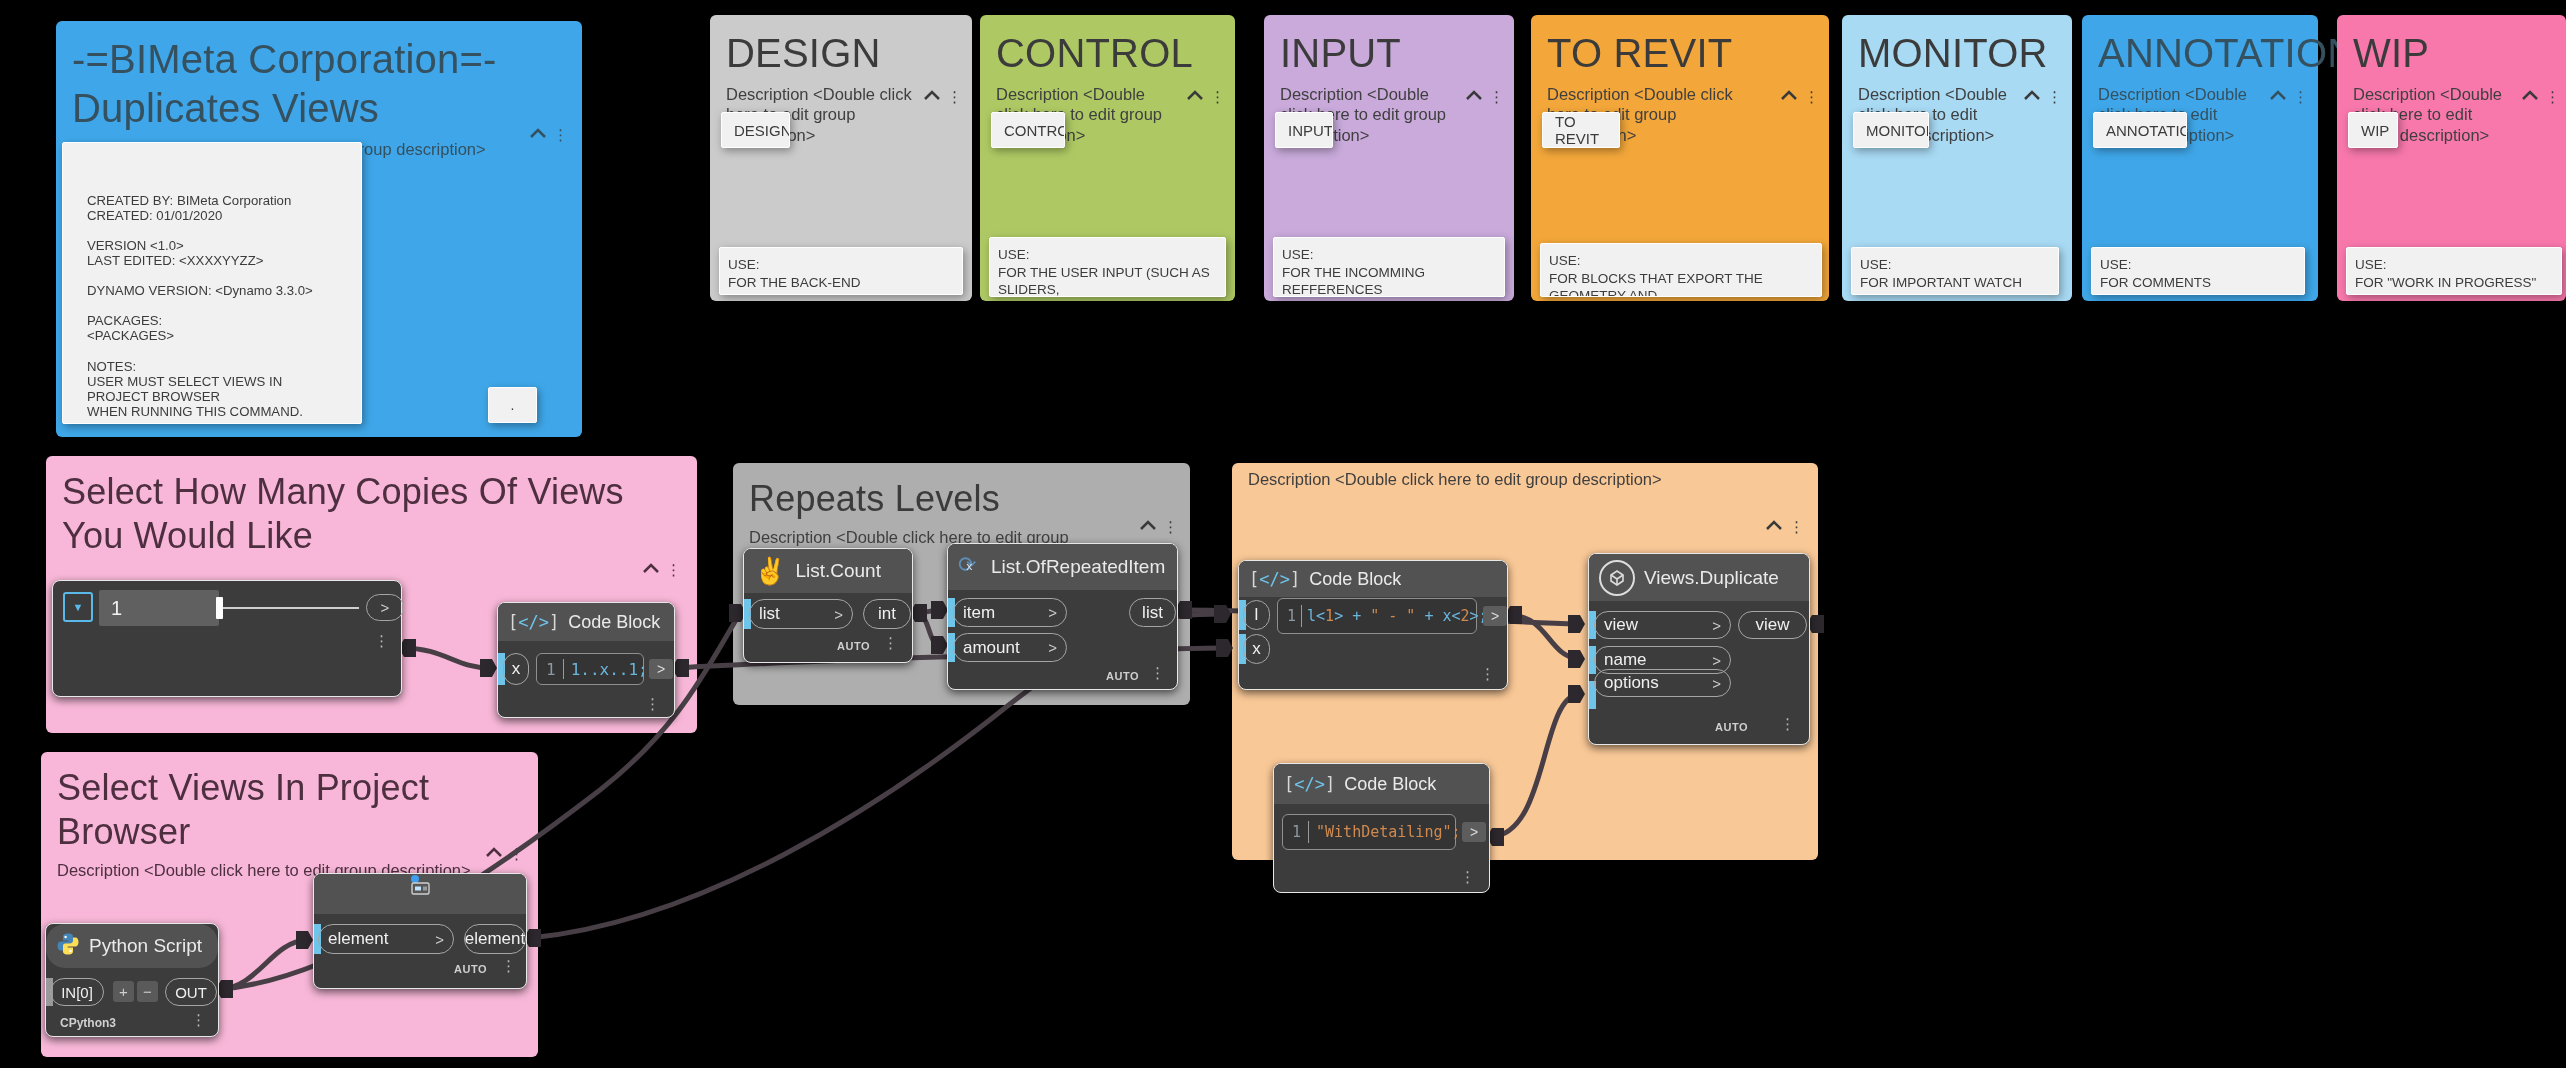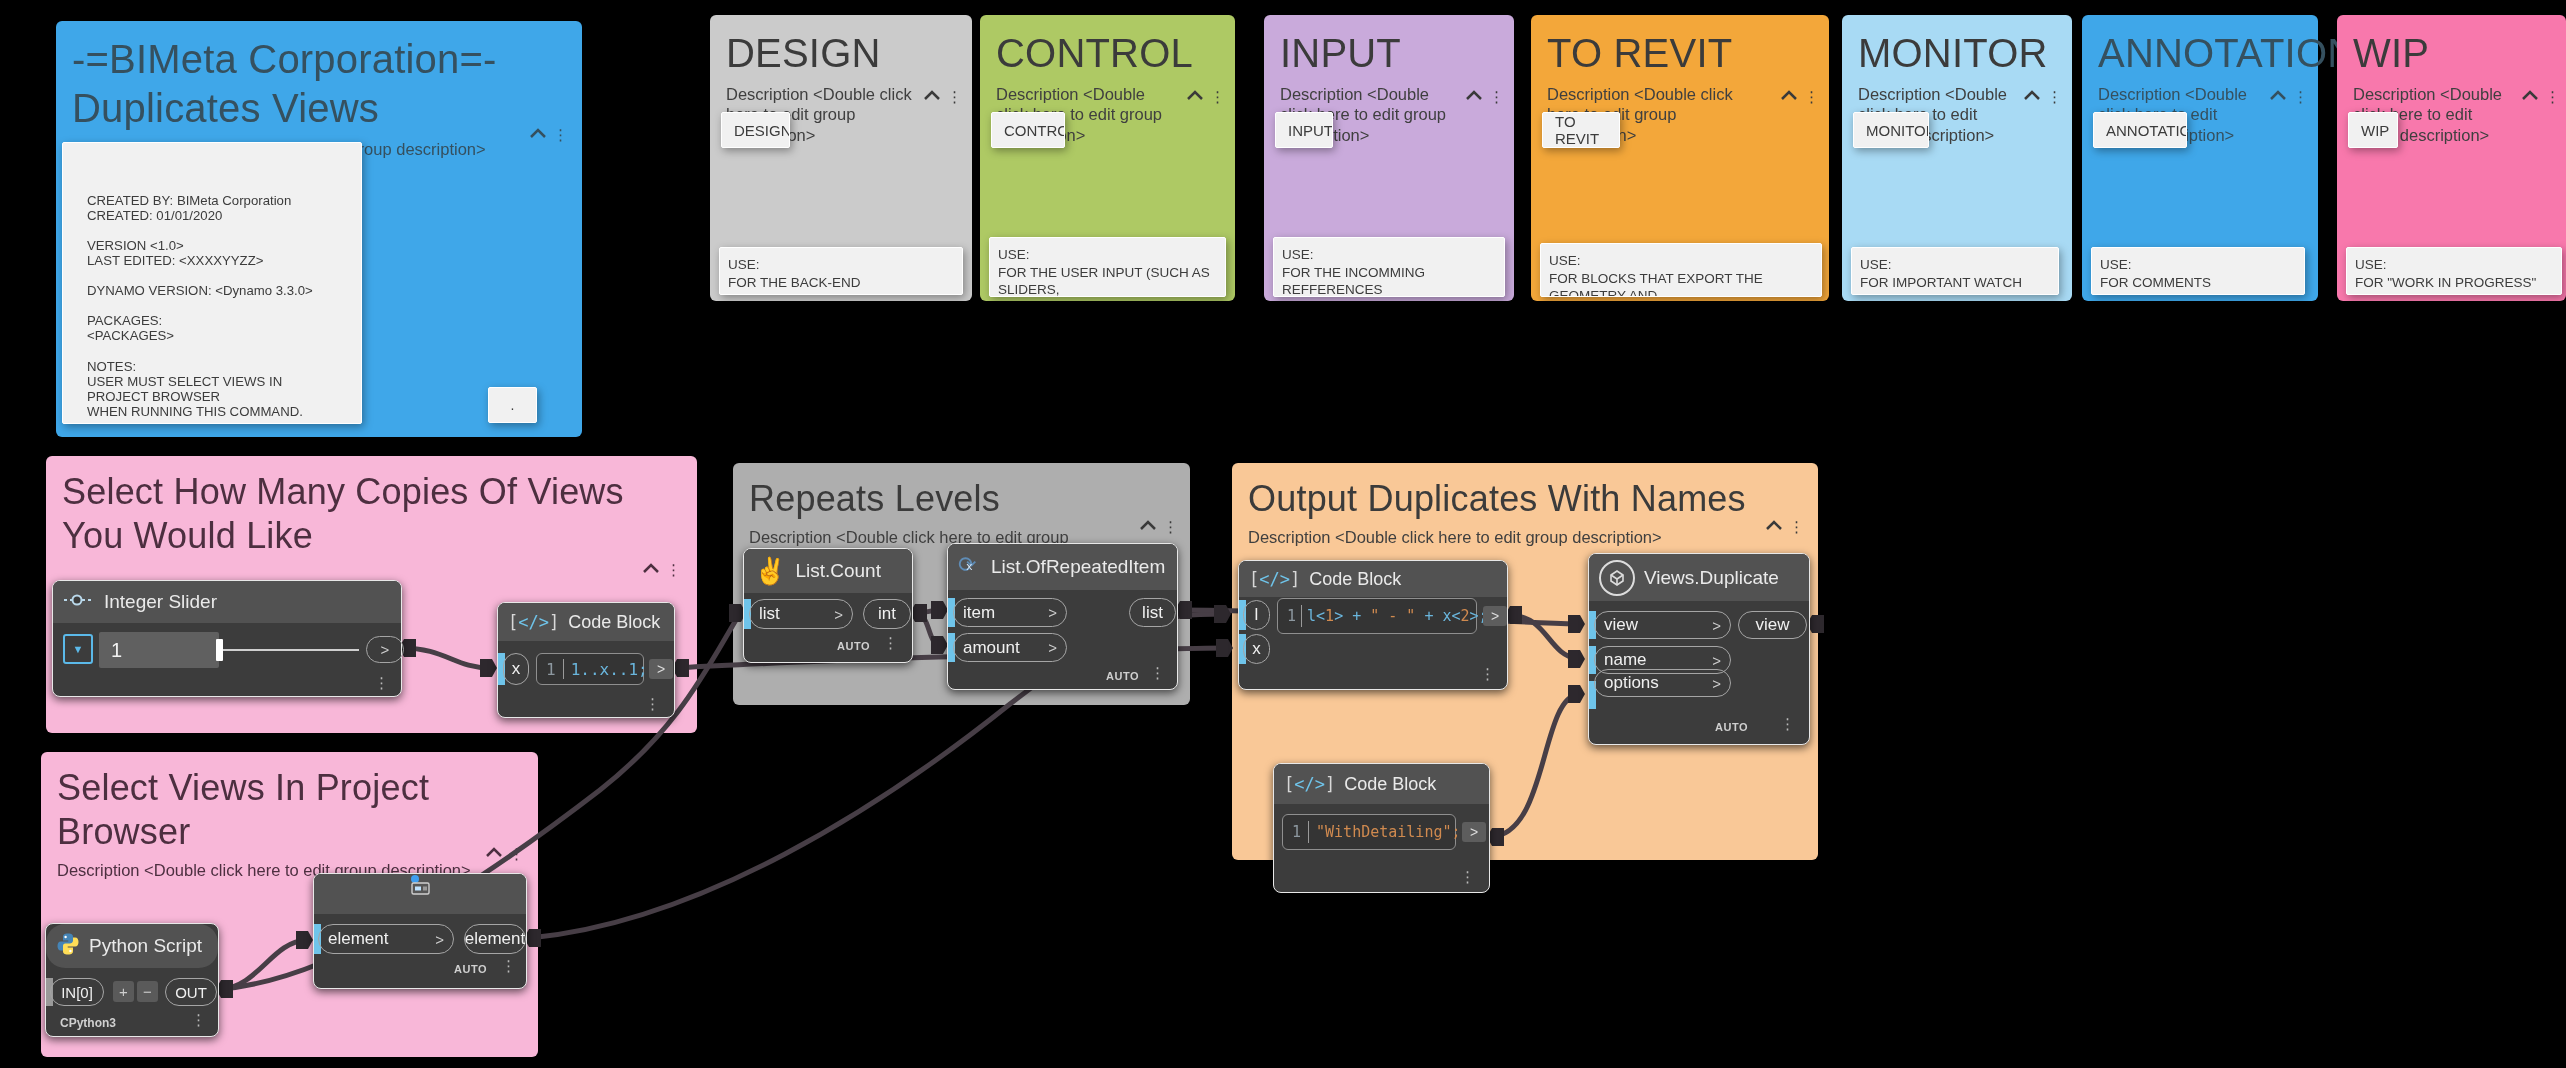--- a/index.html
+++ b/index.html
@@ -214,21 +214,20 @@
     <div class="grp-desc">Description &lt;Double click here to edit group description&gt;</div>
     <div class="grp-ctrl" style="right:12px;top:54px;">
       <span><svg width="18" height="11">
             <polyline points="2,9 9,2 16,9" fill="none" stroke="#3a3a3a" stroke-width="2.5"></polyline>
           </svg></span>
       <span class="grp-dots">⋮</span>
     </div>
   </div>
 
   <div class="grp" style="left:1232px;top:463px;width:586px;height:397px;background:#f9c897;">
-    <div class="grp-title mid">Output Duplicates With Names</div>
     <div class="grp-desc">Description &lt;Double click here to edit group description&gt;</div>
     <div class="grp-ctrl" style="right:14px;top:54px;">
       <span><svg width="18" height="11">
             <polyline points="2,9 9,2 16,9" fill="none" stroke="#3a3a3a" stroke-width="2.5"></polyline>
           </svg></span>
       <span class="grp-dots">⋮</span>
     </div>
   </div>
 
   <div class="grp pinkTitle" style="left:41px;top:752px;width:497px;height:305px;background:#f8b7d8;">
@@ -269,27 +268,20 @@
       <polygon points="689,659 677,659 672,668 677,677 689,677"></polygon>
       <polygon points="927,604 915,604 910,613 915,622 927,622"></polygon>
       <polygon points="541,929 529,929 524,938 529,947 541,947"></polygon>
       <polygon points="1192,601 1180,601 1175,610 1180,619 1192,619"></polygon>
       <polygon points="1522,606 1510,606 1505,615 1510,624 1522,624"></polygon>
       <polygon points="1504,828 1492,828 1487,837 1492,846 1504,846"></polygon>
       <polygon points="1824,615 1812,615 1807,624 1812,633 1824,633"></polygon>
     </svg>
 
   <div class="node" style="left:52px;top:580px;width:350px;height:117px;">
-    <div class="nhead" style="height:42px;">
-      <span><svg width="32" height="16">
-            <line x1="1" y1="8" x2="31" y2="8" stroke="#b9d8ea" stroke-width="2" stroke-dasharray="3,3"></line>
-            <circle cx="14" cy="8" r="4.5" fill="#3c3c3c" stroke="#b9d8ea" stroke-width="2"></circle>
-          </svg></span>
-      <span>Integer Slider</span>
-    </div>
     <div class="nbody" style="height:73px;">
       <div class="ddbtn" style="left:10px;top:11px;width:26px;height:26px;">▼</div>
       <div class="valuebox" style="left:46px;top:9px;width:108px;height:36px;">1</div>
       <div class="track" style="left:164px;top:26px;width:142px;"></div>
       <div class="thumb" style="left:163px;top:16px;height:22px;"></div>
       <div class="pill out" style="left:313px;top:13px;width:38px;height:27px;">
           <span class="lace">&gt;</span>
         </div>
       <span class="menu" style="right:12px;bottom:6px;">⋮</span>
     </div>

